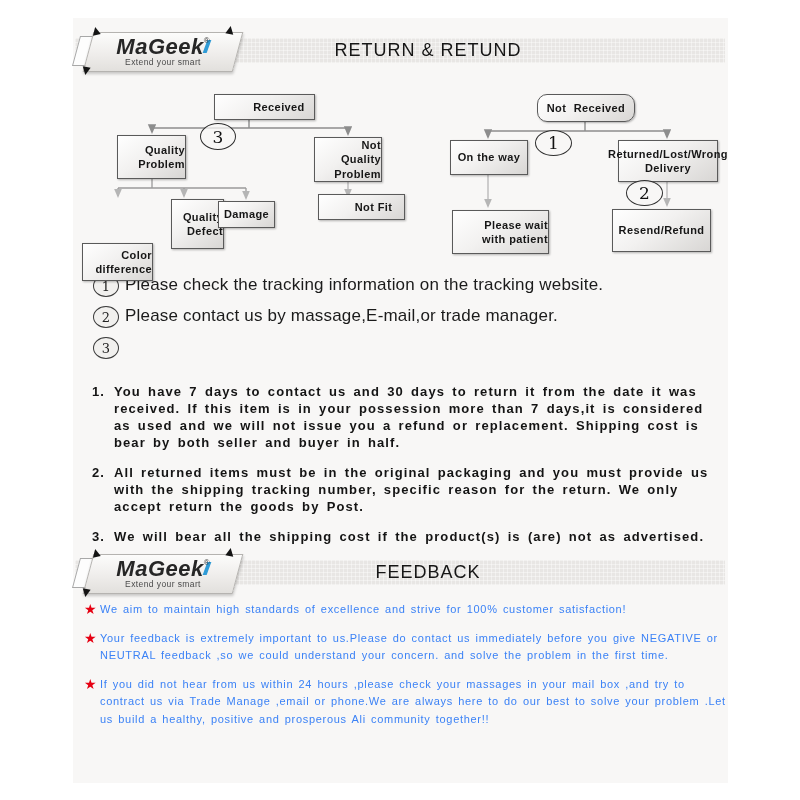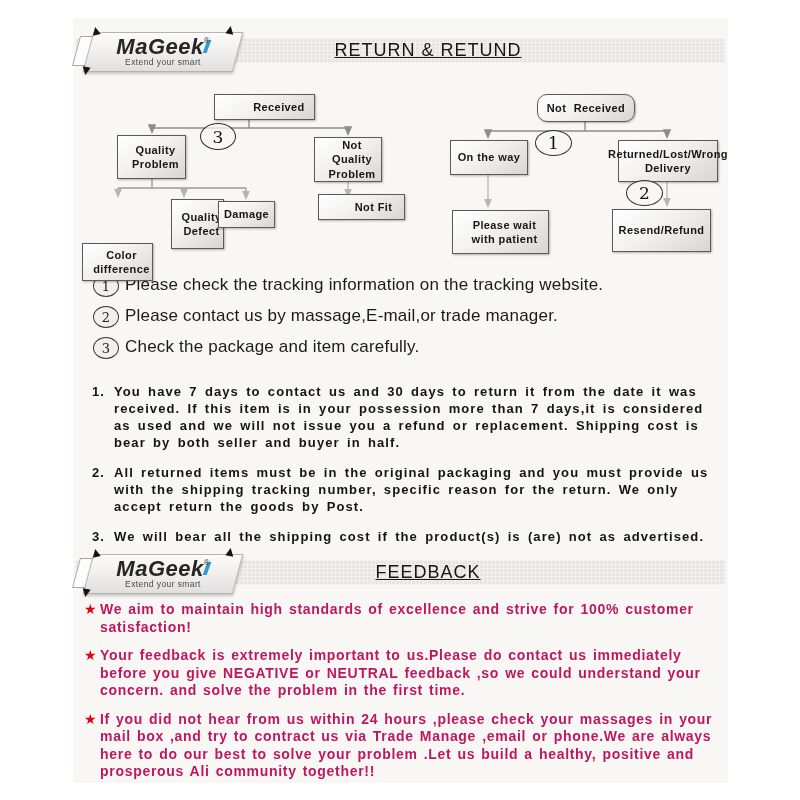--- a/index.html
+++ b/index.html
@@ -15,21 +15,21 @@
   .band{
     position:absolute;left:75px;width:650px;height:25px;
     background-color:#e8e6e4;
     background-image:
       repeating-linear-gradient(0deg, rgba(255,255,255,.4) 0 1px, transparent 1px 4px),
       repeating-linear-gradient(90deg, rgba(255,255,255,.4) 0 1px, transparent 1px 4px);
     z-index:1;
   }
   .band-title{
     display:block;height:25px;line-height:25px;text-align:center;
-    padding-left:56px;font-size:18px;letter-spacing:1px;color:#161616;text-decoration:underline;
+    padding-left:56px;font-size:18px;letter-spacing:1px;color:#161616;
   }
 
   
   .logo{position:absolute;left:76px;width:176px;height:46px;z-index:5;}
   .logo-leftmark{position:absolute;left:0;top:6px;width:14px;height:28px;
     background:#fdfdfd;border:1px solid #a8a8a8;transform:skewX(-15deg);}
   .logo-plate{position:absolute;left:12px;top:2px;width:148px;height:38px;
     transform:skewX(-15deg);
     background:linear-gradient(180deg,#fcfcfb 0%,#efedeb 55%,#e2e0dd 100%);
     border:1px solid #b5b3b0;box-shadow:1px 2px 3px rgba(0,0,0,.2);}
@@ -49,21 +49,21 @@
 
   
   .flow-svg{position:absolute;left:0;top:0;width:800px;height:800px;pointer-events:none;z-index:2;}
   .fbox{
     position:absolute;z-index:3;
     background:linear-gradient(145deg,#ffffff 0%,#f2f1f0 45%,#d8d6d4 100%);
     border:1px solid #5a5a5a;box-shadow:1px 1px 2px rgba(0,0,0,.28);
     display:flex;align-items:center;justify-content:center;text-align:center;
     font-weight:bold;font-size:11px;line-height:1.28;color:#161616;letter-spacing:.4px;
   }
-  .fbox.align-left{justify-content:flex-start;text-align:center;padding-left:8px;box-sizing:border-box;}
+  .fbox.align-left{justify-content:flex-start;text-align:right;padding-left:8px;box-sizing:border-box;}
   .badge{
     position:absolute;z-index:4;border:1.5px solid #2e2e2e;border-radius:50%;
     background:rgba(248,247,246,.75);
     display:flex;align-items:center;justify-content:center;
     font-family:"DejaVu Serif", serif;font-size:17px;color:#111;
   }
 
   
   .steps{position:absolute;left:93px;top:274px;width:625px;z-index:2;}
   .step-row{display:flex;align-items:flex-start;margin-bottom:8px;}
@@ -78,21 +78,21 @@
   
   .policies{position:absolute;left:92px;top:383px;width:634px;z-index:2;}
   .policy{display:flex;margin-bottom:13px;}
   .policy-num{flex:0 0 22px;font-weight:bold;font-size:13px;letter-spacing:1px;line-height:17px;color:#141414;}
   .policy-text{font-weight:bold;font-size:13px;letter-spacing:1.1px;word-spacing:2.5px;line-height:17px;color:#141414;}
 
   
   .bullets{position:absolute;left:84px;top:601px;width:642px;z-index:2;}
   .bullet{display:flex;margin-bottom:11px;}
   .bullet-star{flex:0 0 16px;color:#e60012;font-size:14px;line-height:17.5px;}
-  .bullet-text{font-weight:bold;font-size:14px;letter-spacing:.7px;word-spacing:1.5px;line-height:17.5px;color:#be185d;}
+  .bullet-text{font-weight:normal;font-size:11px;letter-spacing:.7px;word-spacing:1.5px;line-height:17.5px;color:#3b82f6;}
 </style>
 </head>
 <body>
 
 <div class="scan-bg"></div>
 
 <div class="band" style="top:38px;">
   <span class="band-title">RETURN &amp; RETUND</span>
 </div>
 <div class="logo" style="top:30px;">
@@ -157,21 +157,20 @@
   <div class="step-row">
     <span class="step-circle">1</span>
     <span class="step-text">Please check the tracking information on the tracking website.</span>
   </div>
   <div class="step-row">
     <span class="step-circle">2</span>
     <span class="step-text">Please contact us by  massage,E-mail,or trade manager.</span>
   </div>
   <div class="step-row">
     <span class="step-circle">3</span>
-    <span class="step-text">Check the package and item carefully.</span>
   </div>
 </div>
 
 <div class="policies">
   <div class="policy">
     <span class="policy-num">1.</span>
     <span class="policy-text">You have 7 days to contact us and 30 days to return it from the date it was received. If this item is in your possession more than 7 days,it is considered as used and we will not issue you a refund or replacement. Shipping cost is bear by both seller and buyer in half.</span>
   </div>
   <div class="policy">
     <span class="policy-num">2.</span>

